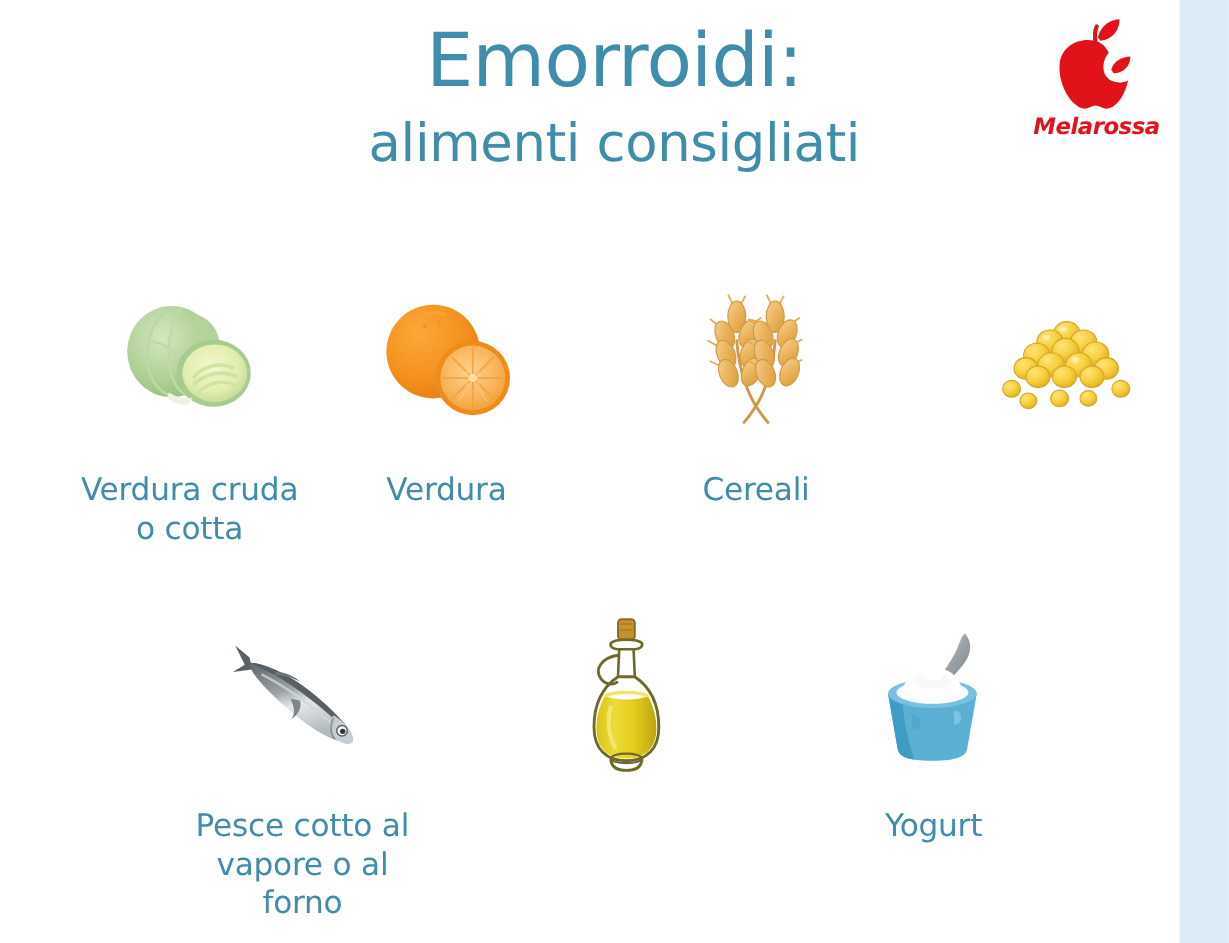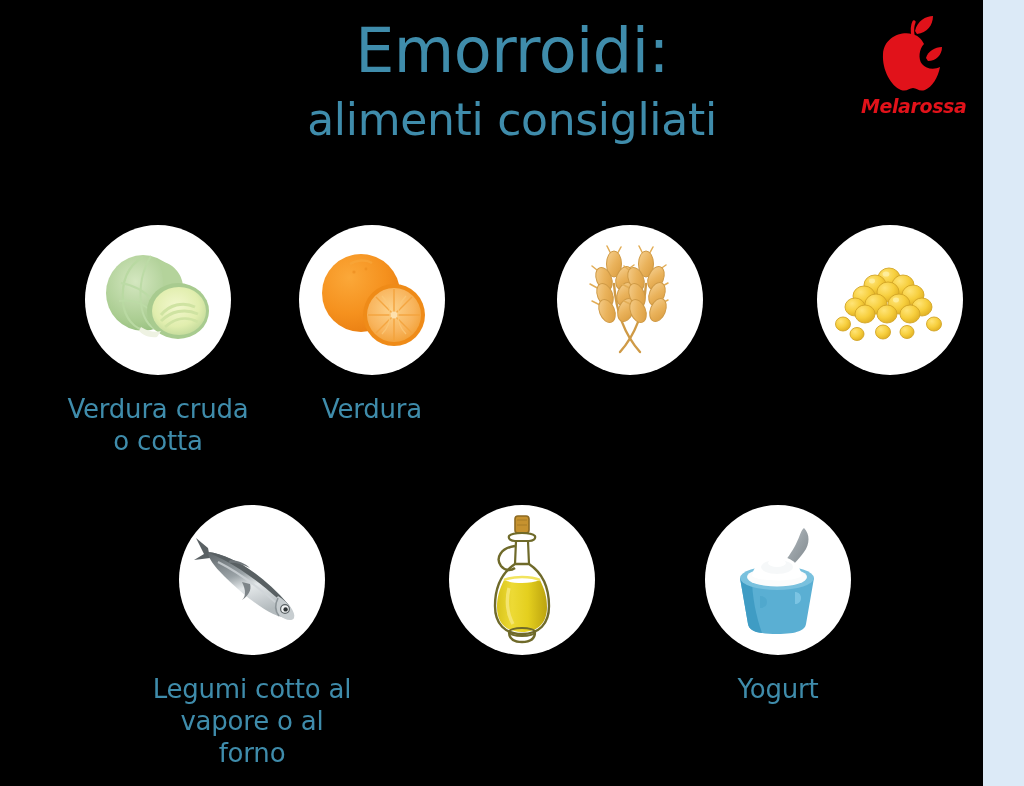--- a/index.html
+++ b/index.html
@@ -12,21 +12,21 @@
     height: 786px;
     background: #dceaf7;
     font-family: "Liberation Sans", sans-serif;
     overflow: hidden;
     position: relative;
   }
   .canvas {
     position: relative;
     width: 983px;
     height: 786px;
-    background: #000000;
+    background: #ffffff;
   }
 
   
   .header {
     position: absolute;
     left: 0;
     top: 14px;
     width: 1024px;
     text-align: center;
   }
@@ -281,20 +281,21 @@
               <ellipse cx="62" cy="37" rx="7.5" ry="12" transform="rotate(-22 62 37)" fill="url(#grain)" stroke="#cf9a46" stroke-width="1"></ellipse>
               <ellipse cx="82" cy="36" rx="7.5" ry="12" transform="rotate(22 82 36)" fill="url(#grain)" stroke="#cf9a46" stroke-width="1"></ellipse>
               <ellipse cx="63" cy="53" rx="7.5" ry="12" transform="rotate(-22 63 53)" fill="url(#grain)" stroke="#cf9a46" stroke-width="1"></ellipse>
               <ellipse cx="83" cy="52" rx="7.5" ry="12" transform="rotate(22 83 52)" fill="url(#grain)" stroke="#cf9a46" stroke-width="1"></ellipse>
               <ellipse cx="64" cy="69" rx="7.5" ry="12" transform="rotate(-22 64 69)" fill="url(#grain)" stroke="#cf9a46" stroke-width="1"></ellipse>
               <ellipse cx="84" cy="68" rx="7.5" ry="12" transform="rotate(22 84 68)" fill="url(#grain)" stroke="#cf9a46" stroke-width="1"></ellipse>
             </g>
           </svg>
         </span>
       </div>
+      <div class="item-label">Cereali</div>
     </div>
 
     <div class="item" style="left:790px;">
       <div class="circle">
         <span>
           <svg width="118" height="96" viewBox="0 0 118 96" xmlns="http://www.w3.org/2000/svg">
             <defs>
               <radialGradient id="pea" cx="35%" cy="30%" r="75%">
                 <stop offset="0%" stop-color="#ffe477"></stop>
                 <stop offset="55%" stop-color="#f7cf3e"></stop>
@@ -367,21 +368,21 @@
 
             <path d="M88 66 C98 72 106 82 104 88 C102 92 94 90 88 84 C84 80 84 70 88 66 Z" fill="#c7cdd0"></path>
 
             <path d="M88 68 C85 74 85 81 89 86" fill="none" stroke="#8d9599" stroke-width="1.6"></path>
 
             <circle cx="95" cy="79" r="4.4" fill="#f1f3f4" stroke="#5a6164" stroke-width="1.2"></circle>
             <circle cx="95.6" cy="79.4" r="2.2" fill="#2d3234"></circle>
           </svg>
         </span>
       </div>
-      <div class="item-label">Legumi cotto al
+      <div class="item-label">Pesce cotto al
 vapore o al forno</div>
     </div>
 
     <div class="item" style="left:422px;">
       <div class="circle">
         <span>
           <svg width="86" height="132" viewBox="0 0 86 132" xmlns="http://www.w3.org/2000/svg">
             <defs>
               <linearGradient id="oil" x1="0" y1="0" x2="1" y2="0">
                 <stop offset="0%" stop-color="#d9c41b"></stop>

